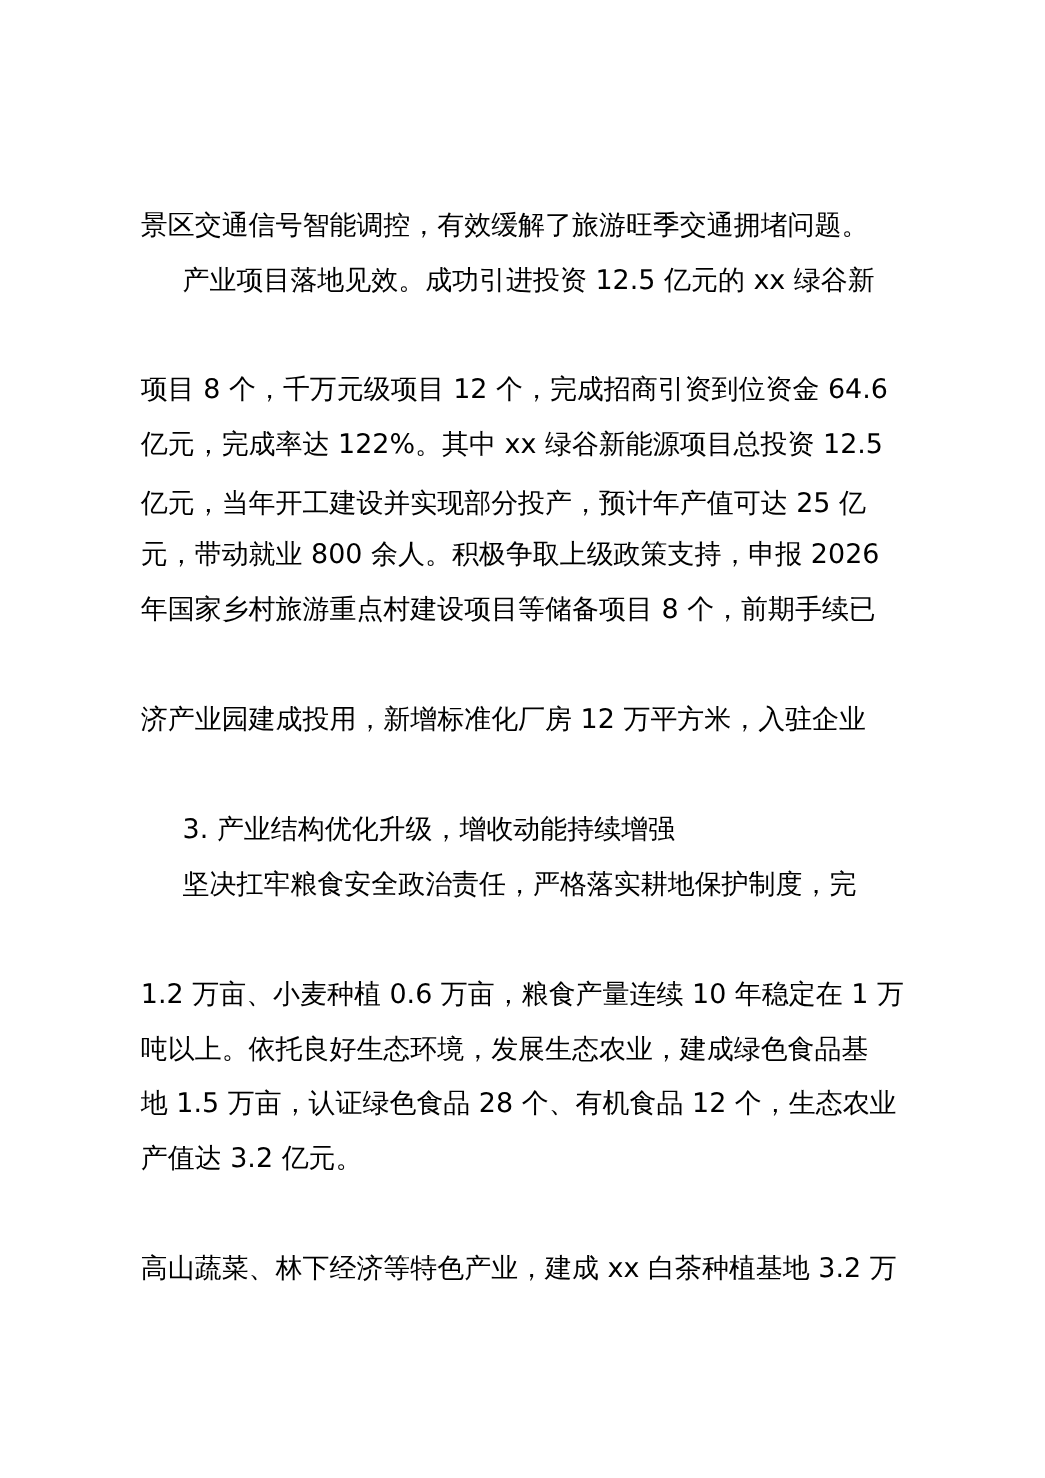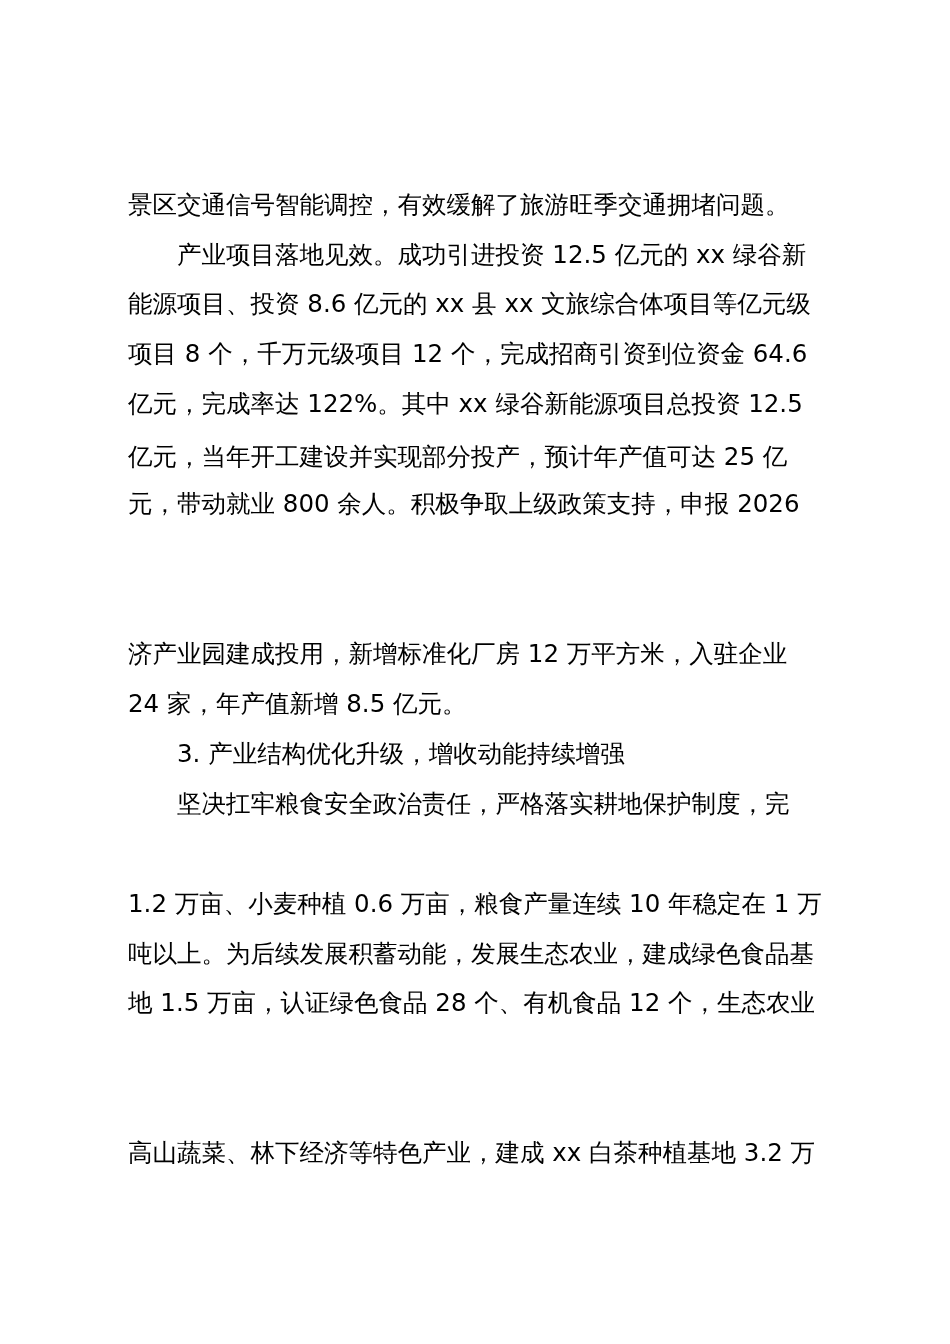--- a/index.html
+++ b/index.html
@@ -28,35 +28,35 @@
       position: absolute;
       left: 128px;
       width: 710px;
       height: 50px;
       font-size: 24.5px;
       line-height: 50px;
       white-space: nowrap;
       letter-spacing: 0px;
     }
     .indent {
-      left: 177px;
+      left: 166px;
     }
   </style>
 </head>
 <body>
 
 <div class="page">
   <div class="line" style="top:180px">景区交通信号智能调控，有效缓解了旅游旺季交通拥堵问题。</div>
   <div class="line indent" style="top:230px">产业项目落地见效。成功引进投资 12.5 亿元的 xx 绿谷新</div>
-  <div class="line" style="top:279px">能源项目、投资 8.6 亿元的 xx 县 xx 文旅综合体项目等亿元级</div>
   <div class="line" style="top:329px">项目 8 个，千万元级项目 12 个，完成招商引资到位资金 64.6</div>
   <div class="line" style="top:379px">亿元，完成率达 122%。其中 xx 绿谷新能源项目总投资 12.5</div>
   <div class="line" style="top:432px">亿元，当年开工建设并实现部分投产，预计年产值可达 25 亿</div>
   <div class="line" style="top:479px">元，带动就业 800 余人。积极争取上级政策支持，申报 2026</div>
+  <div class="line" style="top:529px">年国家乡村旅游重点村建设项目等储备项目 8 个，前期手续已</div>
   <div class="line" style="top:629px">济产业园建成投用，新增标准化厂房 12 万平方米，入驻企业</div>
-  <div class="line" style="top:679px">24 家，年产值新增 8.5 亿元。</div>
   <div class="line indent" style="top:729px">3. 产业结构优化升级，增收动能持续增强</div>
   <div class="line indent" style="top:779px">坚决扛牢粮食安全政治责任，严格落实耕地保护制度，完</div>
   <div class="line" style="top:879px">1.2 万亩、小麦种植 0.6 万亩，粮食产量连续 10 年稳定在 1 万</div>
-  <div class="line" style="top:929px">吨以上。为后续发展积蓄动能，发展生态农业，建成绿色食品基</div>
+  <div class="line" style="top:929px">吨以上。依托良好生态环境，发展生态农业，建成绿色食品基</div>
   <div class="line" style="top:978px">地 1.5 万亩，认证绿色食品 28 个、有机食品 12 个，生态农业</div>
+  <div class="line" style="top:1028px">产值达 3.2 亿元。</div>
   <div class="line" style="top:1128px">高山蔬菜、林下经济等特色产业，建成 xx 白茶种植基地 3.2 万</div>
 </div>
 
 </body></html>

